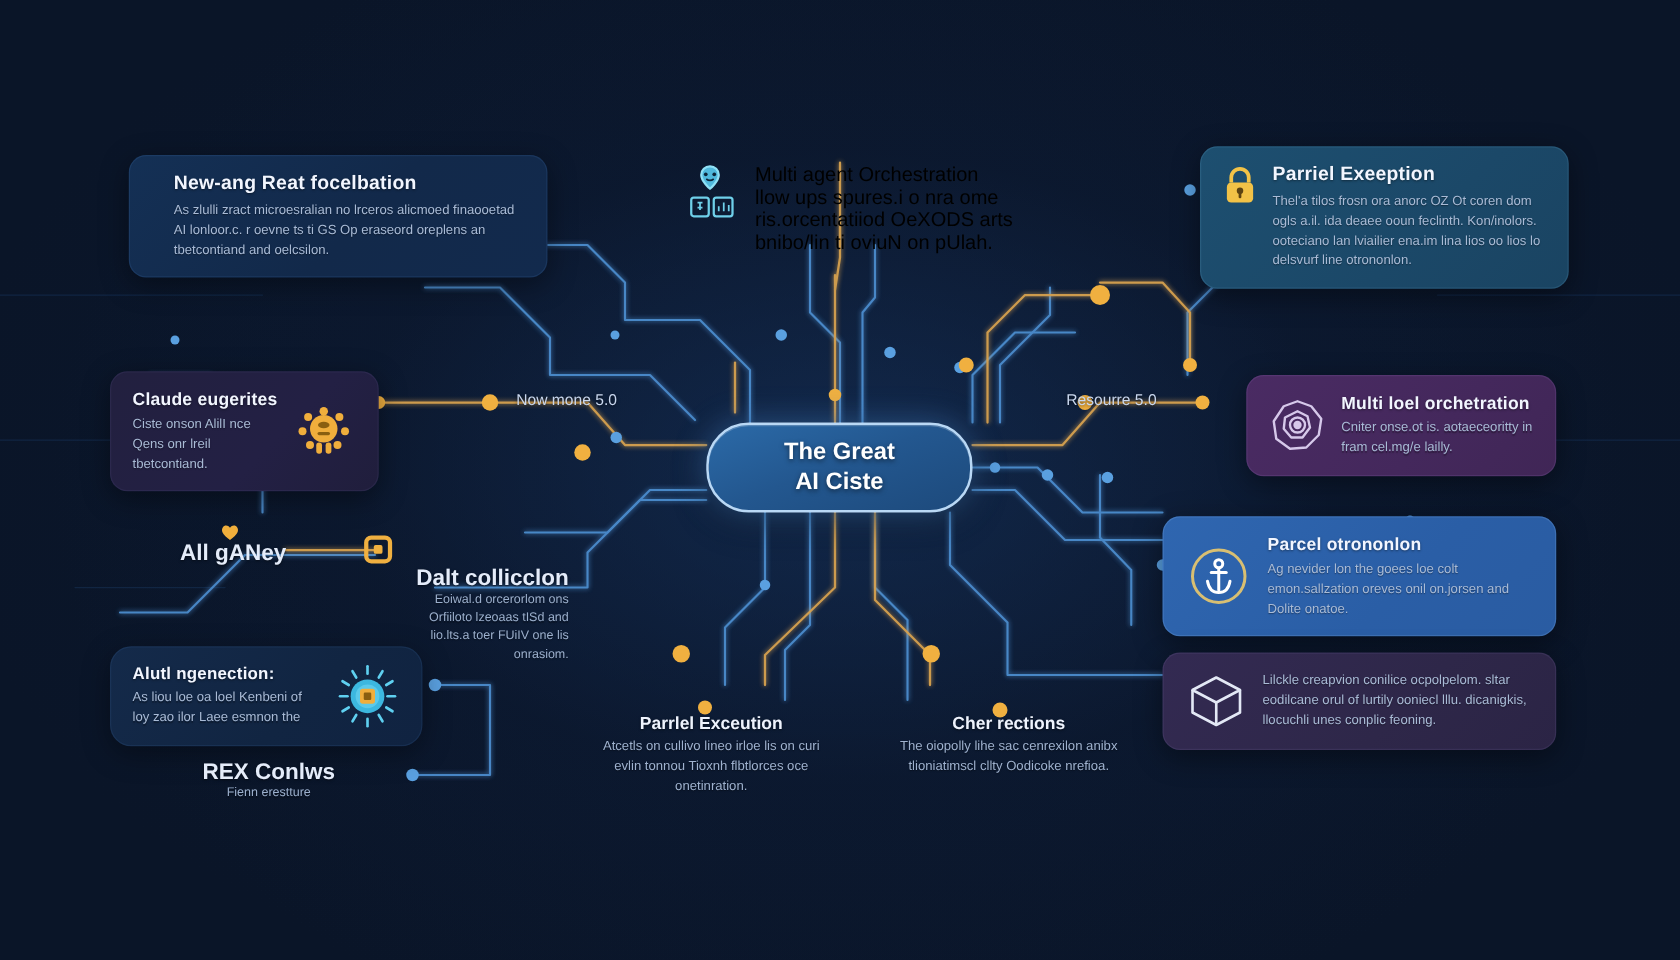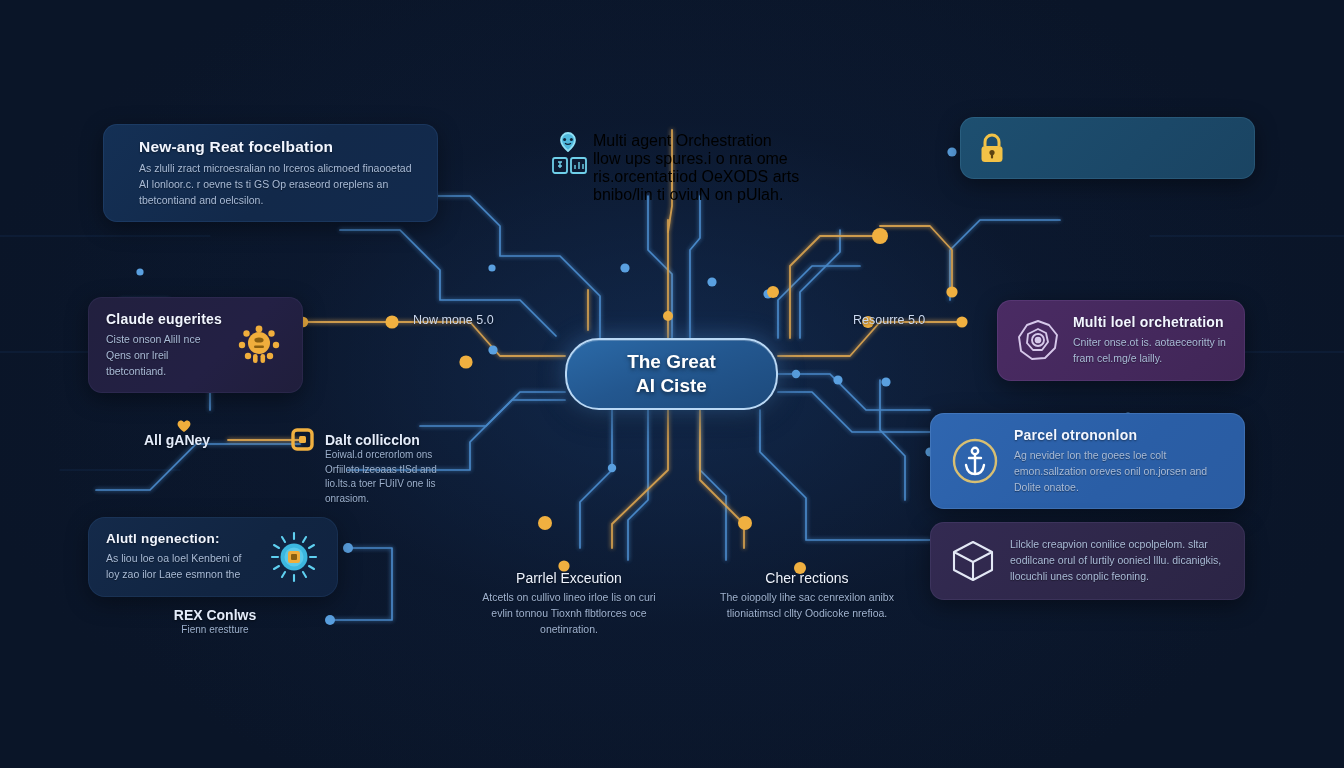--- a/index.html
+++ b/index.html
@@ -94,39 +94,39 @@
   #hub .hubtext {
     text-align: center;
     font-size: 19px; font-weight: bold; line-height: 1.24;
     color: #ffffff;
     text-shadow: 0 2px 4px rgba(0,0,0,.5);
   }
 
   
   .floatlbl { position: absolute; color: #dbe6f7; }
   .floatlbl .ttl {
-    font-size: 14px; font-weight: normal; color: #eef3fd;
+    font-size: 14px; font-weight: bold; color: #eef3fd;
     margin-bottom: 4px; text-shadow: 0 1px 2px rgba(0,0,0,.5);
     white-space: nowrap;
   }
   .floatlbl .body {
     font-size: 10.5px; line-height: 1.5; color: #9fb2cf;
     text-shadow: 0 1px 1px rgba(0,0,0,.4);
   }
   .floatlbl.center { text-align: center; }
 
   .edgelbl {
     position: absolute;
     font-size: 12.5px;
     color: #c9d7ee;
     white-space: nowrap;
     text-shadow: 0 1px 3px rgba(0,0,0,.65);
   }
 
-  .tiny-title { font-size: 14px; font-weight: bold; color: #e4ecfa;
+  .tiny-title { font-size: 18px; font-weight: bold; color: #e4ecfa;
                 white-space: nowrap; text-shadow: 0 1px 2px rgba(0,0,0,.5); }
   .tiny-body  { font-size: 10px; line-height: 1.45; color: #9cb0cd;
                 text-shadow: 0 1px 1px rgba(0,0,0,.4); }
 </style>
 </head>
 <body>
 
 <div id="canvas">
 
   <svg id="wires" viewBox="0 0 1344 768">
@@ -252,21 +252,21 @@
     </div>
   </div>
 
   <div class="node skin-blue-dark" style="left:103px; top:124px; width:335px;padding-left:36px;">
     <div class="txt">
       <div class="ttl">New-ang Reat focelbation</div>
       <div class="body">As zlulli zract microesralian no lrceros alicmoed finaooetad AI lonloor.c. r oevne ts ti GS Op eraseord oreplens an tbetcontiand and oelcsilon.</div>
     </div>
   </div>
 
-  <div style="position:absolute; left:549px; top:131px; width:262px; display:flex; align-items:flex-start;">
+  <div style="position:absolute; left:549px; top:131px; width:262px; display:flex; gap:11px; align-items:flex-start;">
     <svg class="ico" width="44" height="46" viewBox="0 0 44 46">
       <g fill="none" stroke="#6fd0ea" stroke-width="1.8" stroke-linejoin="round">
         <path d="M12 9 a7 7 0 0 1 14 0 c0 5 -7 11 -7 11 S12 14 12 9 z" fill="#4fb8dc" stroke="#8fe0f5"></path>
         <circle cx="15.6" cy="8.4" r="1.5" fill="#0d2438" stroke="none"></circle>
         <circle cx="22.4" cy="8.4" r="1.5" fill="#0d2438" stroke="none"></circle>
         <path d="M16 12.2 q3 2.2 6 0" stroke="#0d2438" stroke-width="1.3"></path>
         <rect x="4" y="27" width="14" height="15" rx="2" stroke="#6fd0ea"></rect>
         <path d="M9 31 h4 M11 31 v6 M9 35 h4" stroke="#6fd0ea" stroke-width="1.4"></path>
         <rect x="22" y="27" width="15" height="15" rx="2" stroke="#6fd0ea"></rect>
         <path d="M26 38 v-4 M30 38 v-7 M34 38 v-5" stroke="#6fd0ea" stroke-width="1.4"></path>
@@ -278,20 +278,24 @@
     </div>
   </div>
 
   <div class="node skin-blue-teal" style="left:960px; top:117px; width:295px;">
     <svg class="ico" width="28" height="32" viewBox="0 0 28 32" style="margin-top:2px;">
       <path d="M7 13 V9 a7 7 0 0 1 14 0 v4" fill="none" stroke="#f2c247" stroke-width="3"></path>
       <rect x="3.5" y="13" width="21" height="16" rx="3.5" fill="#f2c247"></rect>
       <circle cx="14" cy="19.5" r="2.6" fill="#5c4312"></circle>
       <rect x="12.9" y="20.5" width="2.2" height="5" rx="1" fill="#5c4312"></rect>
     </svg>
+    <div class="txt">
+      <div class="ttl">Parriel Exeeption</div>
+      <div class="body">Thel'a tilos frosn ora anorc OZ Ot coren dom ogls a.il. ida deaee ooun feclinth. Kon/inolors. ooteciano lan lviailier ena.im lina lios oo lios lo delsvurf line otrononlon.</div>
+    </div>
   </div>
 
   <div class="node skin-purple-dark" style="left:88px; top:297px; width:215px; align-items:center;">
     <div class="txt">
       <div class="ttl" style="font-size:14px;">Claude eugerites</div>
       <div class="body">Ciste onson AlilI nce Qens onr lreil tbetcontiand.</div>
     </div>
     <svg class="ico" width="52" height="52" viewBox="0 0 52 52">
       <g fill="#f0ae3c">
         <circle cx="26" cy="24" r="11"></circle>
@@ -383,21 +387,21 @@
     </svg>
   </div>
 
   <div class="floatlbl" style="left:144px; top:432px;">
     <svg style="position:absolute; left:32px; top:-13px;" width="16" height="14" viewBox="0 0 16 14">
       <path d="M8 13 C2 8.6 0.6 5.6 2.2 3 C3.6 0.8 6.4 1 8 3.2 C9.6 1 12.4 0.8 13.8 3 C15.4 5.6 14 8.6 8 13 Z" fill="#f0ae3c"></path>
     </svg>
     <div class="tiny-title">All gANey</div>
   </div>
 
-  <div class="floatlbl" style="left:325px; top:432px; width:130px;">
+  <div class="floatlbl" style="left:325px; top:452px; width:130px;text-align:right;">
     <div class="tiny-title">Dalt collicclon</div>
     <div class="tiny-body">Eoiwal.d orcerorlom ons Orfiiloto lzeoaas tISd and lio.lts.a toer FUiIV one lis onrasiom.</div>
   </div>
 
   <div class="floatlbl center" style="left:140px; top:607px; width:150px;">
     <div class="tiny-title">REX Conlws</div>
     <div class="tiny-body">Fienn erestture</div>
   </div>
 
   <div class="floatlbl center" style="left:474px; top:570px; width:190px;">

